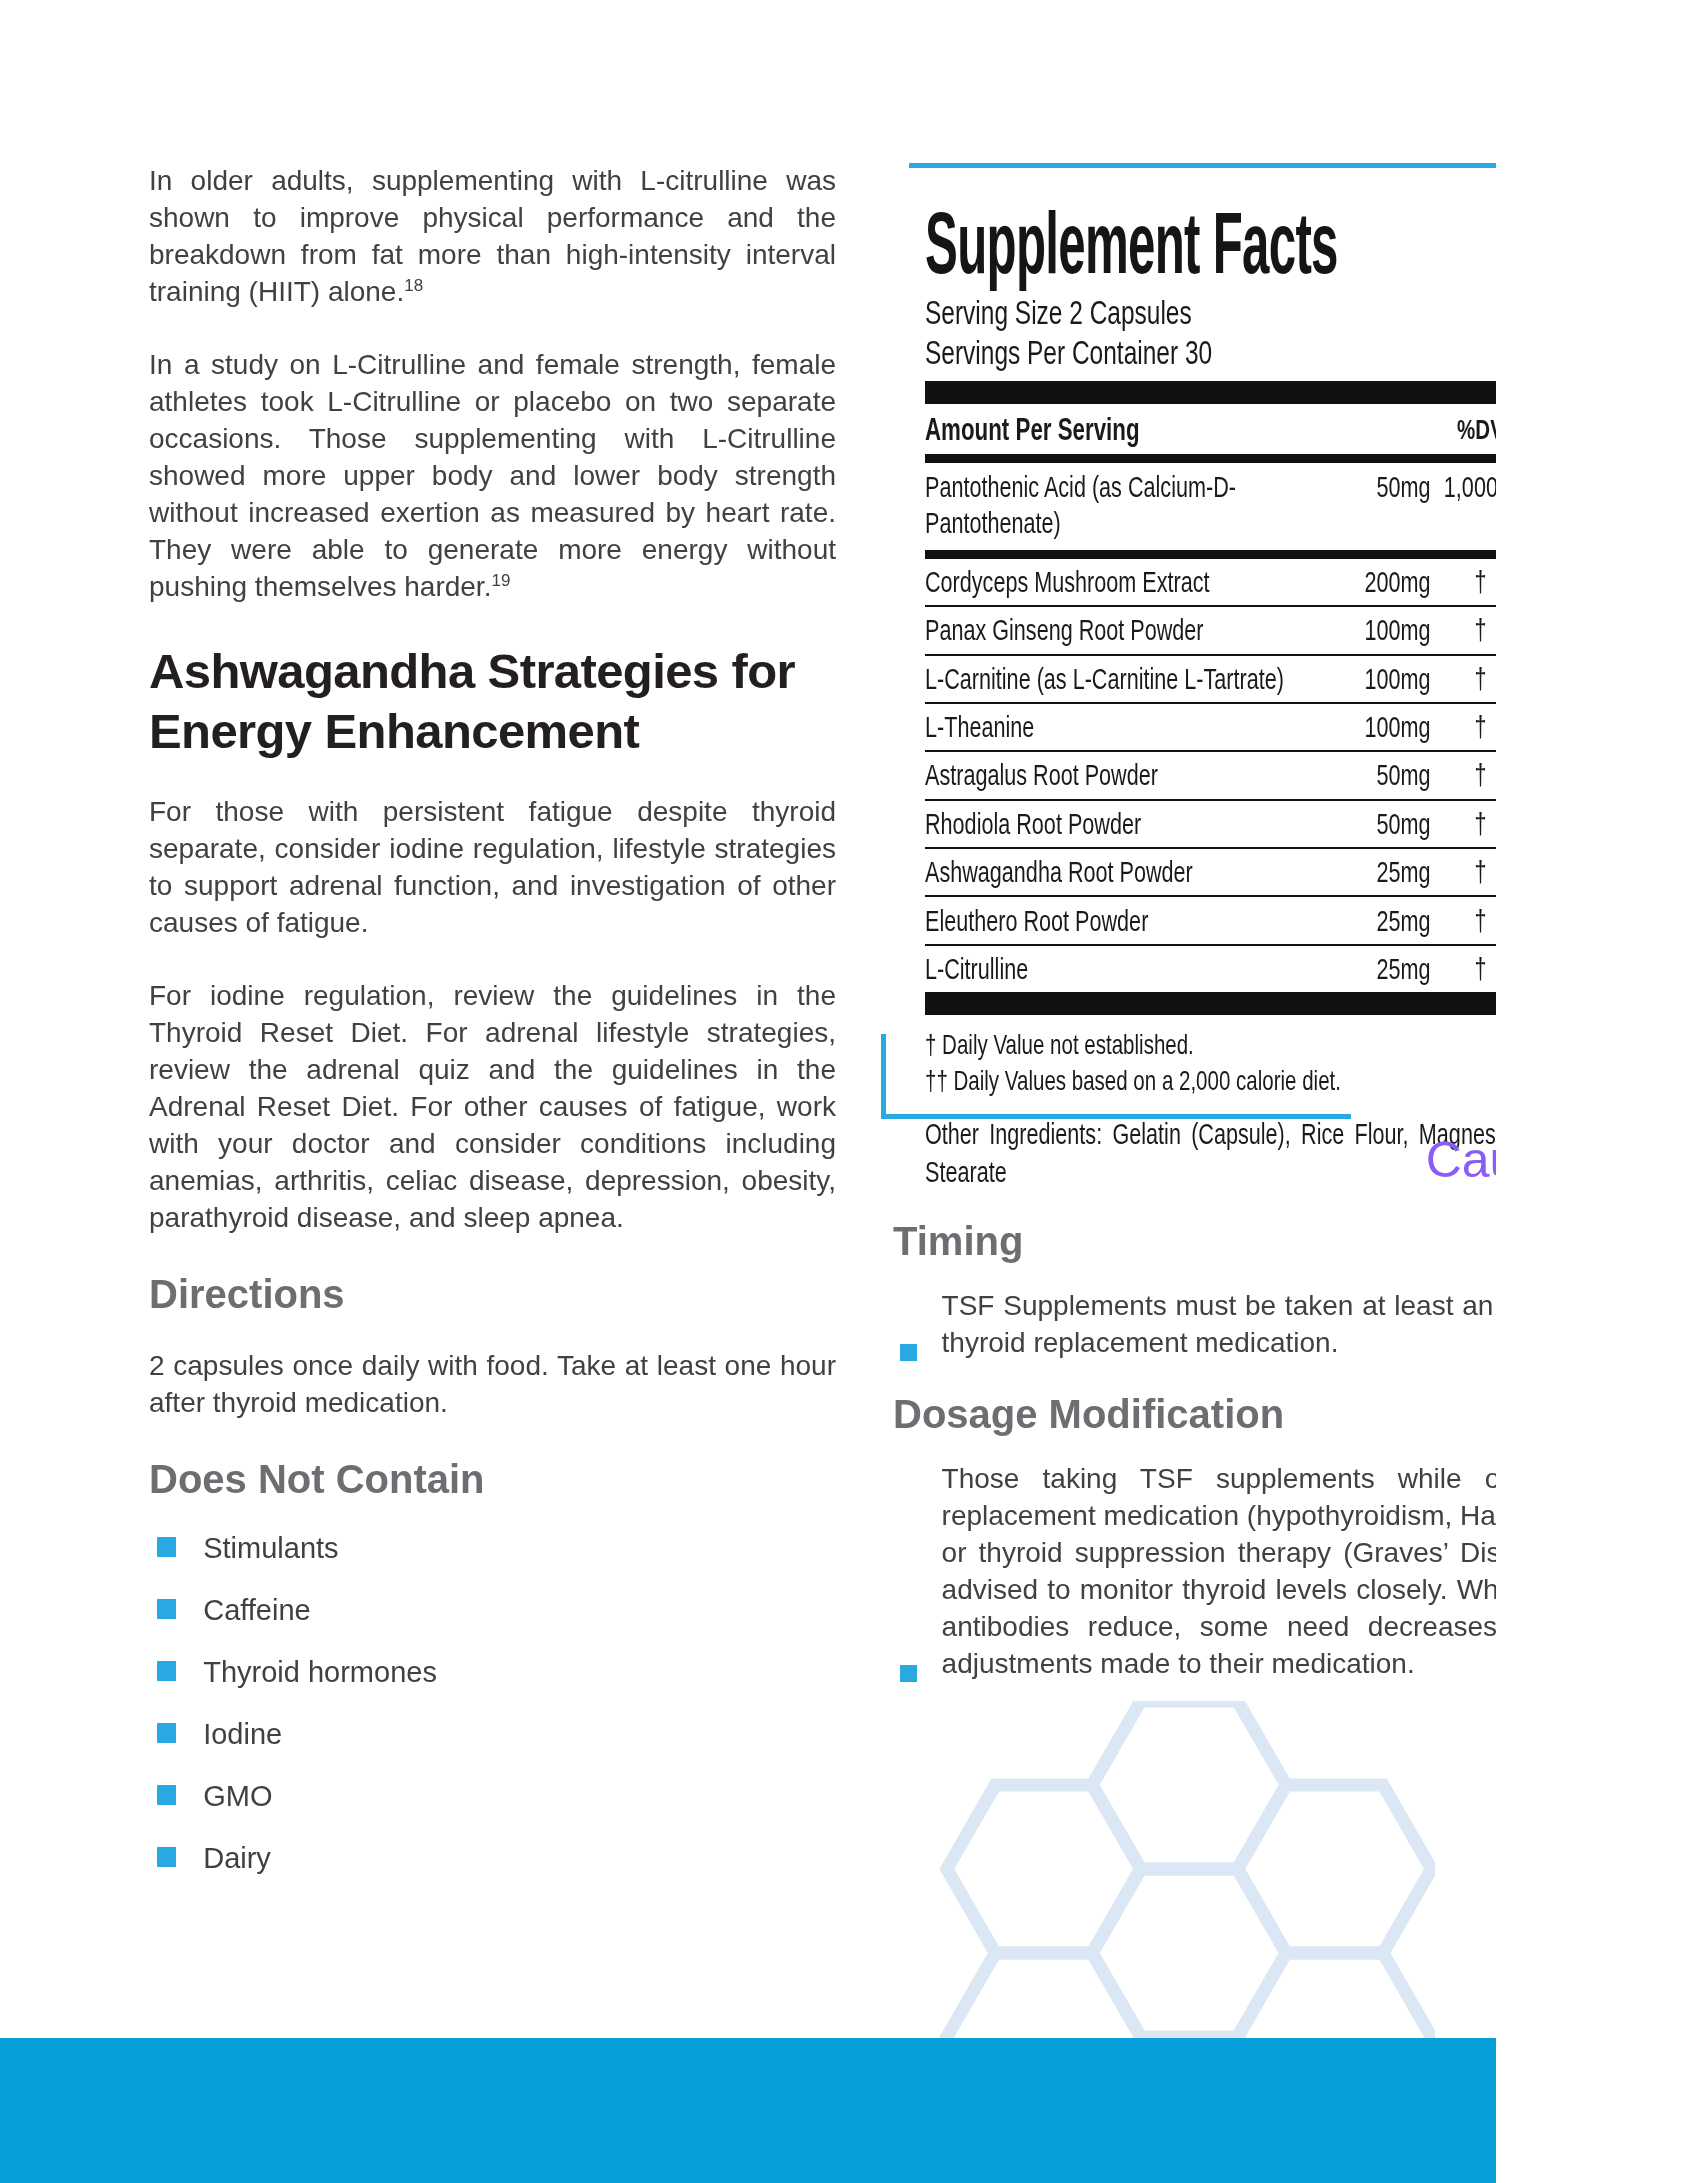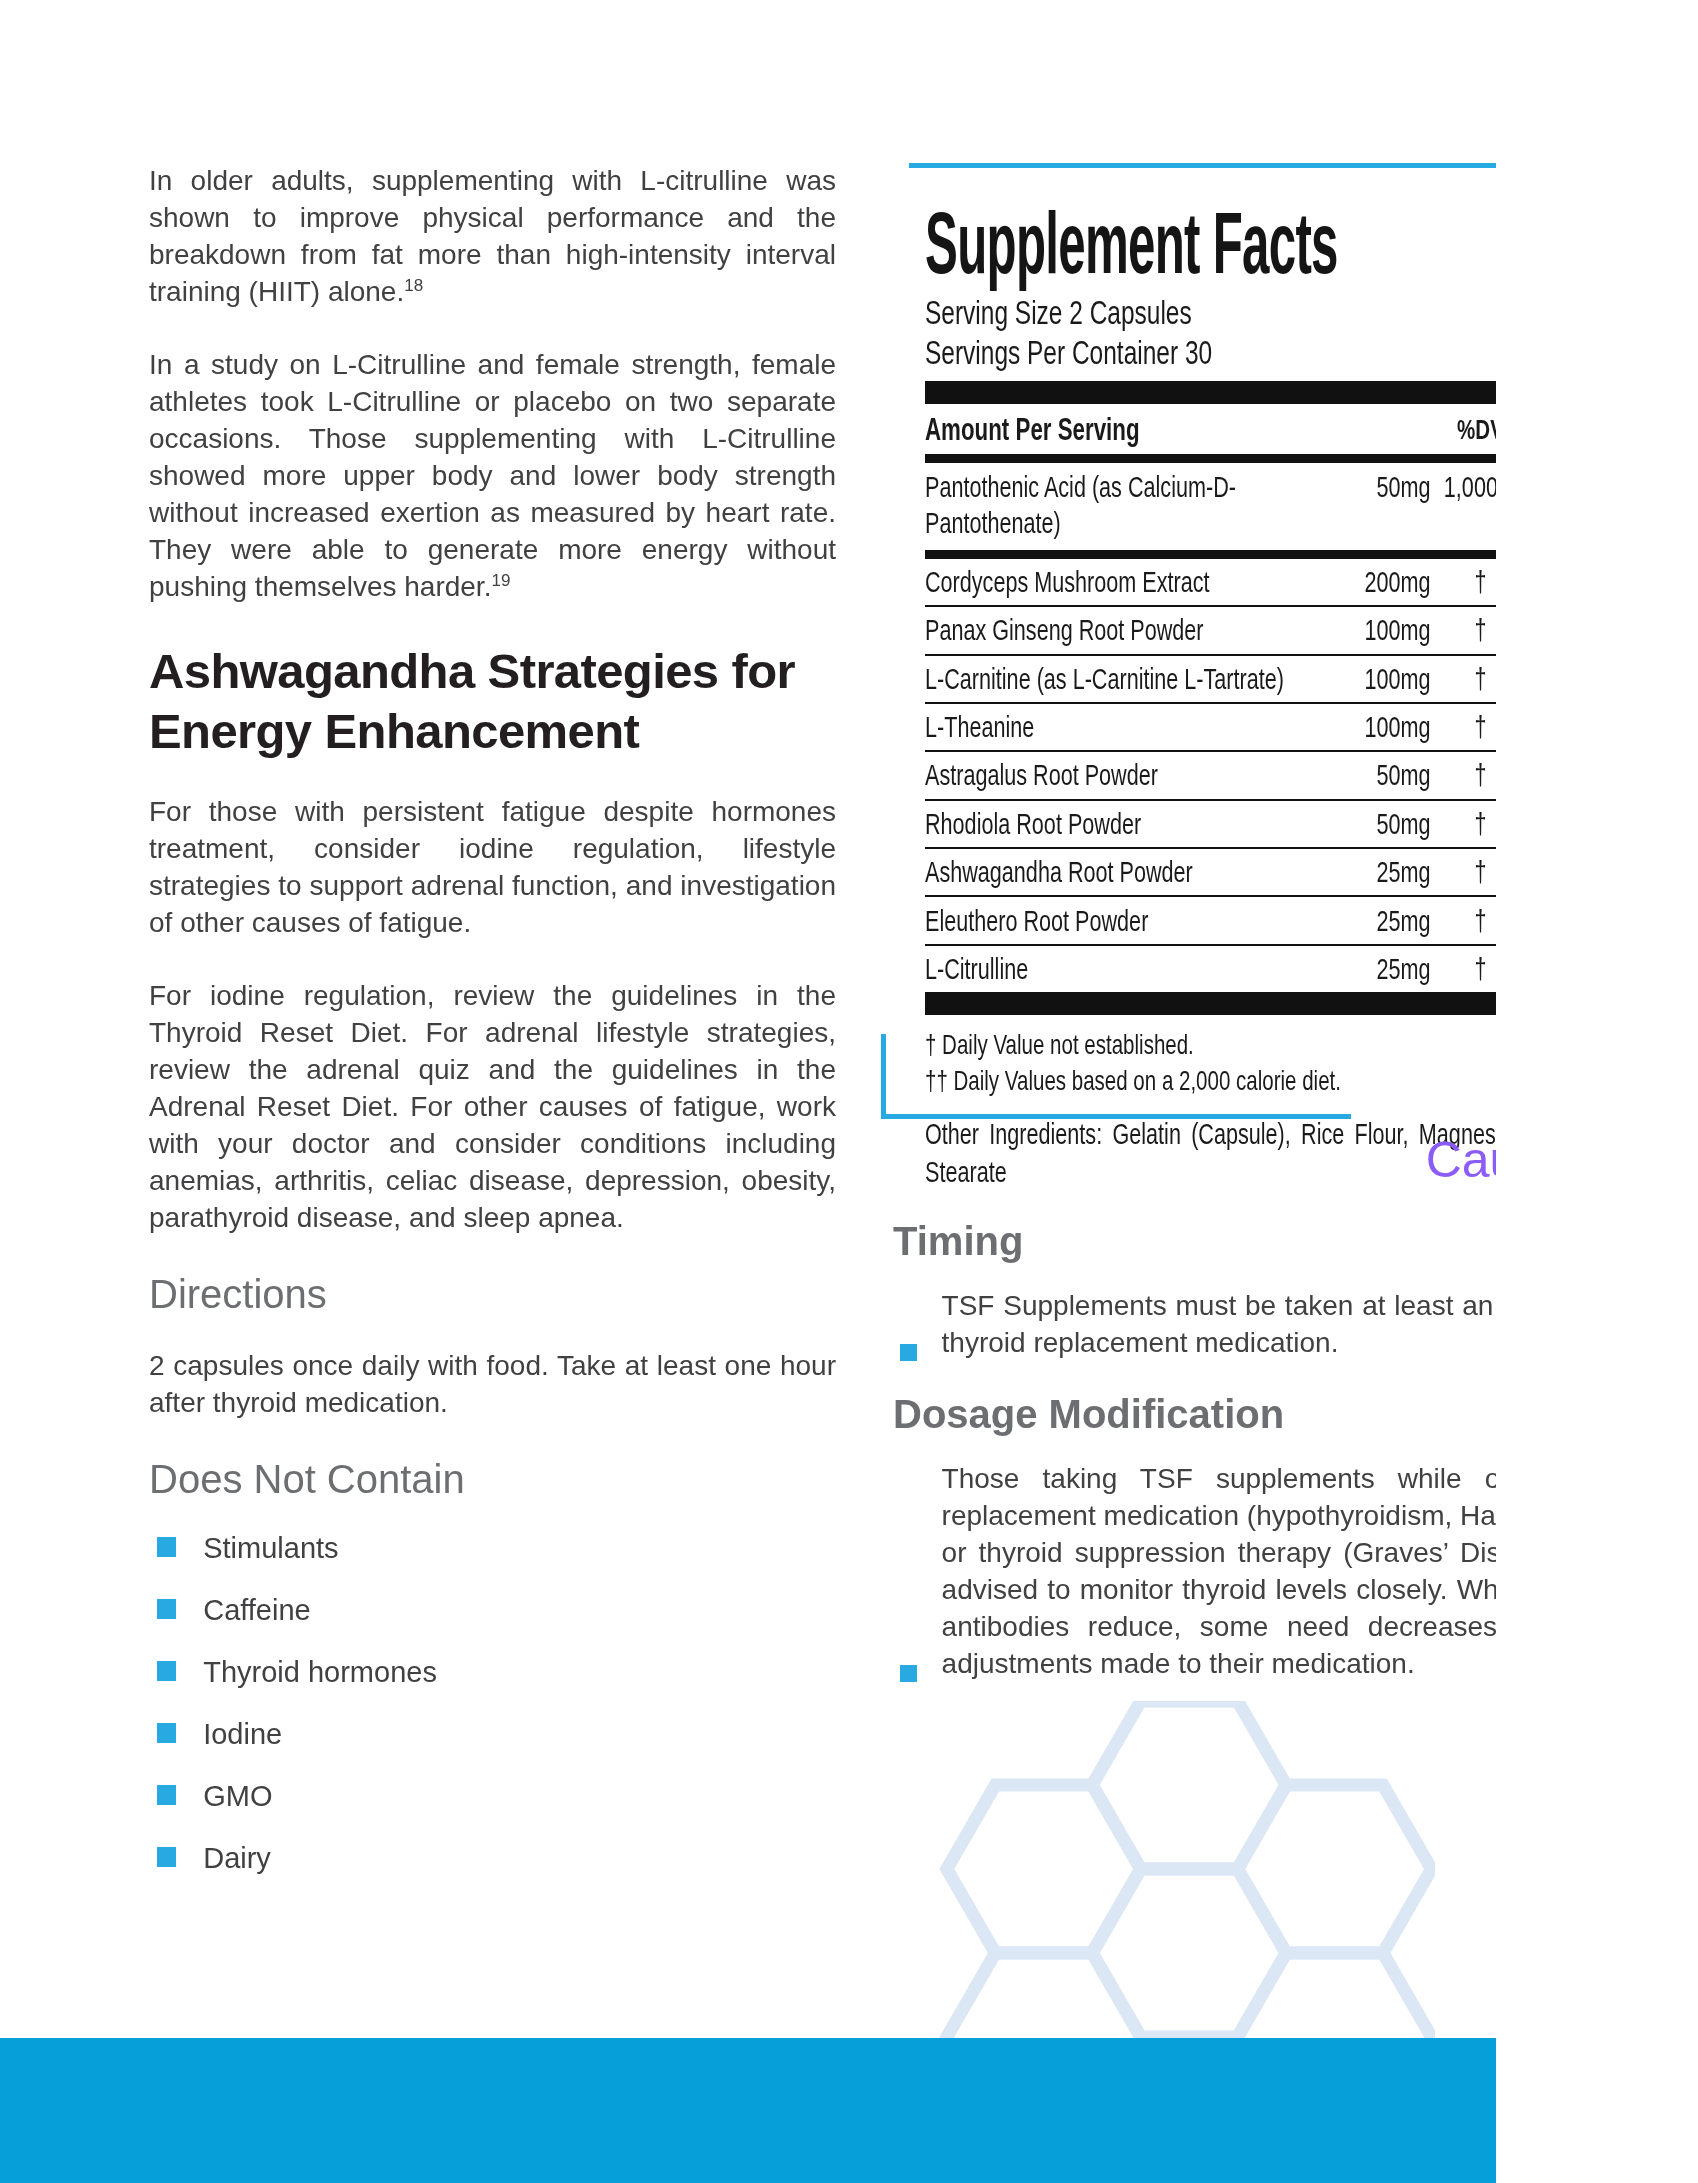--- a/index.html
+++ b/index.html
@@ -5,21 +5,21 @@
   html,body{margin:0;padding:0;background:#ffffff;}
   .page{
     position:relative; width:1496px; height:2183px; background:#ffffff;
     font-family:"Liberation Sans", sans-serif; color:var(--body,#414042); overflow:hidden;
   }
   
   .left-col{position:absolute; left:149px; top:162px; width:687px;}
   p.body{font-size:28px; line-height:37px; text-align:justify; margin:0 0 36px 0; color:var(--body,#414042);}
   p.body sup{font-size:17px; vertical-align:super; line-height:0;}
   h1.section{font-size:49px; line-height:60px; font-weight:700; color:var(--dark,#231f20); margin:18px 0 32px 0; letter-spacing:-0.6px;}
-  h2.grayhead{font-size:40px; line-height:45px; font-weight:400; color:var(--gray,#6d6e71); margin:22px 0 30px 0;}
+  h2.grayhead{font-size:40px; line-height:45px; font-weight:700; color:var(--gray,#6d6e71); margin:22px 0 30px 0;}
   ul.dnc{list-style:none; margin:3.9px 0 0 0; padding:0;}
   .dnc-item{display:flex; align-items:flex-start; gap:27px; margin:0 0 30px 7.8px;}
   .sq{width:19.4px; height:19.4px; background:var(--accent,#29a9e1); flex:0 0 auto; margin-top:5.2px;}
   .sq-sm{width:17.5px; height:17.5px; margin-top:8.4px;}
   .dnc-label{font-size:29px; line-height:32px; color:var(--body,#414042);}
   
   .fline{position:absolute; background:var(--accent,#29a9e1);}
   .fline.top{left:909px; top:163px; width:639px; height:5.2px;}
   .fline.right{left:1543px; top:163px; width:5.2px; height:360px;}
   .fline.bleft{left:881px; top:1034px; width:5.2px; height:85px;}
@@ -57,21 +57,21 @@
 </style>
 </head>
 <body>
 
 <div class="page" style="--accent: #29a9e1; --footer: #069fd9; --hexline: #dbe7f5; --dark: #231f20; --gray: #6d6e71; --body: #414042;">
 
   <div class="left-col">
     <p class="body"><span>In older adults, supplementing with L-citrulline was shown to improve physical performance and the breakdown from fat more than high-intensity interval training (HIIT) alone.</span><sup>18</sup></p>
     <p class="body"><span>In a study on L-Citrulline and female strength, female athletes took L-Citrulline or placebo on two separate occasions. Those supplementing with L-Citrulline showed more upper body and lower body strength without increased exertion as measured by heart rate. They were able to generate more energy without pushing themselves harder.</span><sup>19</sup></p>
     <h1 class="section">Ashwagandha Strategies for Energy Enhancement</h1>
-    <p class="body">For those with persistent fatigue despite hormones treatment, consider iodine regulation, lifestyle strategies to support adrenal function, and investigation of other causes of fatigue.</p>
+    <p class="body">For those with persistent fatigue despite thyroid separate, consider iodine regulation, lifestyle strategies to support adrenal function, and investigation of other causes of fatigue.</p>
     <p class="body">For iodine regulation, review the guidelines in the Thyroid Reset Diet. For adrenal lifestyle strategies, review the adrenal quiz and the guidelines in the Adrenal Reset Diet. For other causes of fatigue, work with your doctor and consider conditions including anemias, arthritis, celiac disease, depression, obesity, parathyroid disease, and sleep apnea.</p>
     <h2 class="grayhead">Directions</h2>
     <p class="body">2 capsules once daily with food. Take at least one hour after thyroid medication.</p>
     <h2 class="grayhead">Does Not Contain</h2>
     <ul class="dnc" id="dnc-list">
         <li class="dnc-item">
           <span class="sq"></span>
           <span class="dnc-label">Stimulants</span>
         </li>
         <li class="dnc-item">

